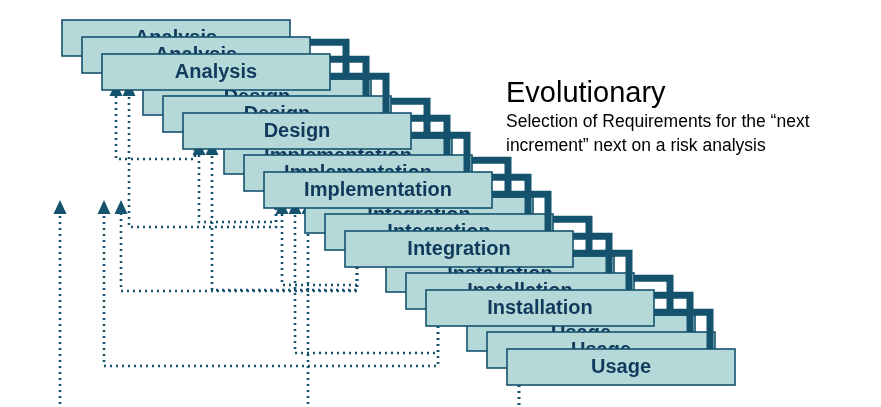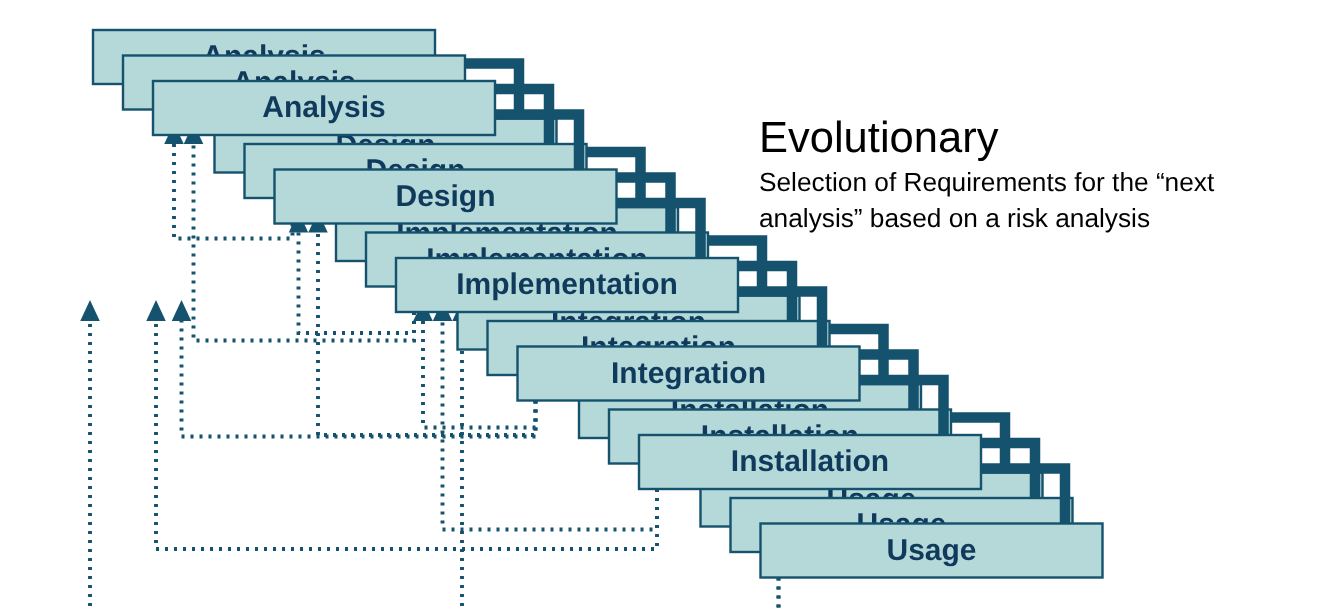--- a/index.html
+++ b/index.html
@@ -233,16 +233,16 @@
           <g>
             <rect class="phase-box-rect" x="507" y="349" width="228" height="36" fill="#b5d9d9" stroke="#14526e"></rect>
             <text class="phase-box-label" x="621" y="368" font-size="20" fill="#103a5c">Usage</text>
           </g>
         </g>
       </g>
   </svg>
 
   <div class="caption-block" style="left: 506px; top: 32px; margin-top: 44px;">
     <div class="caption-title">Evolutionary</div>
-    <div class="caption-body">Selection of Requirements for the “next analysis” based on a risk analysis</div>
+    <div class="caption-body">Selection of Requirements for the “next increment” next on a risk analysis</div>
   </div>
 
 </div>
 
 </body></html>

